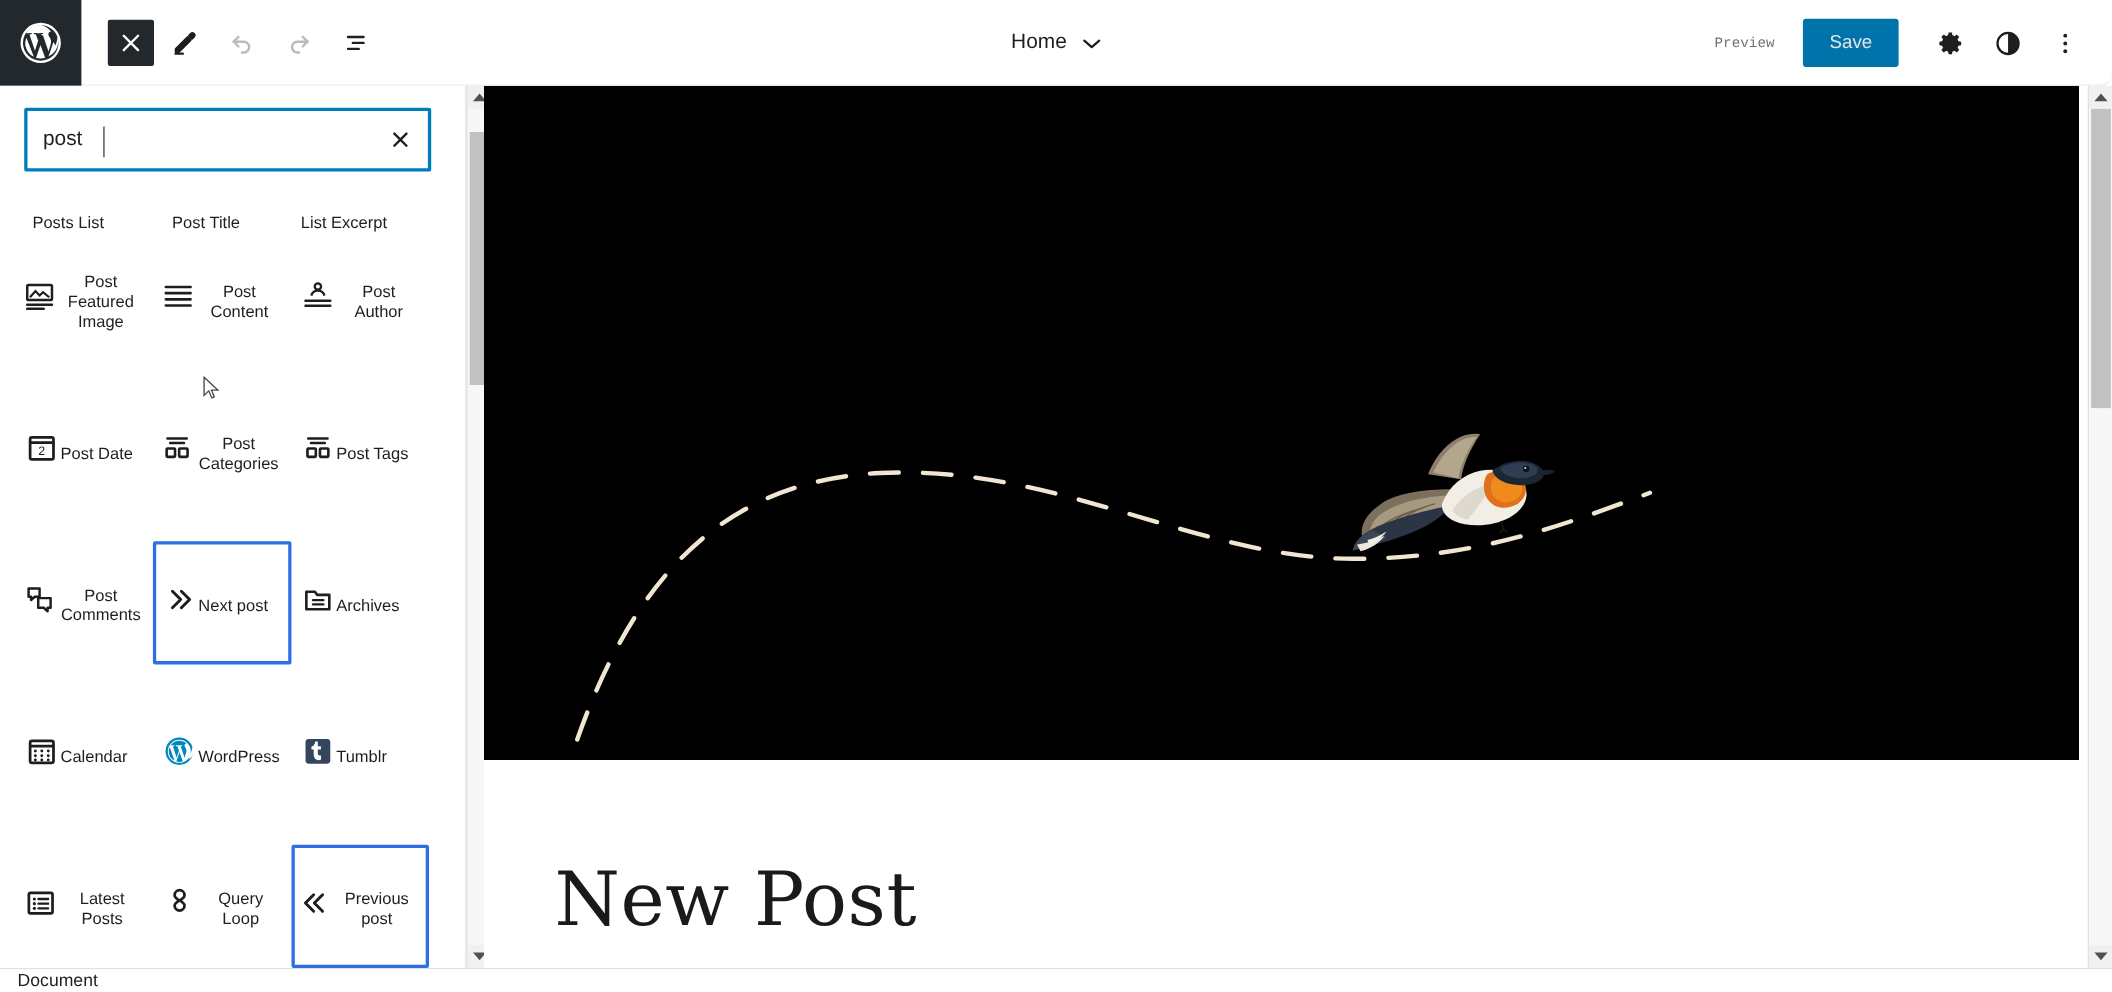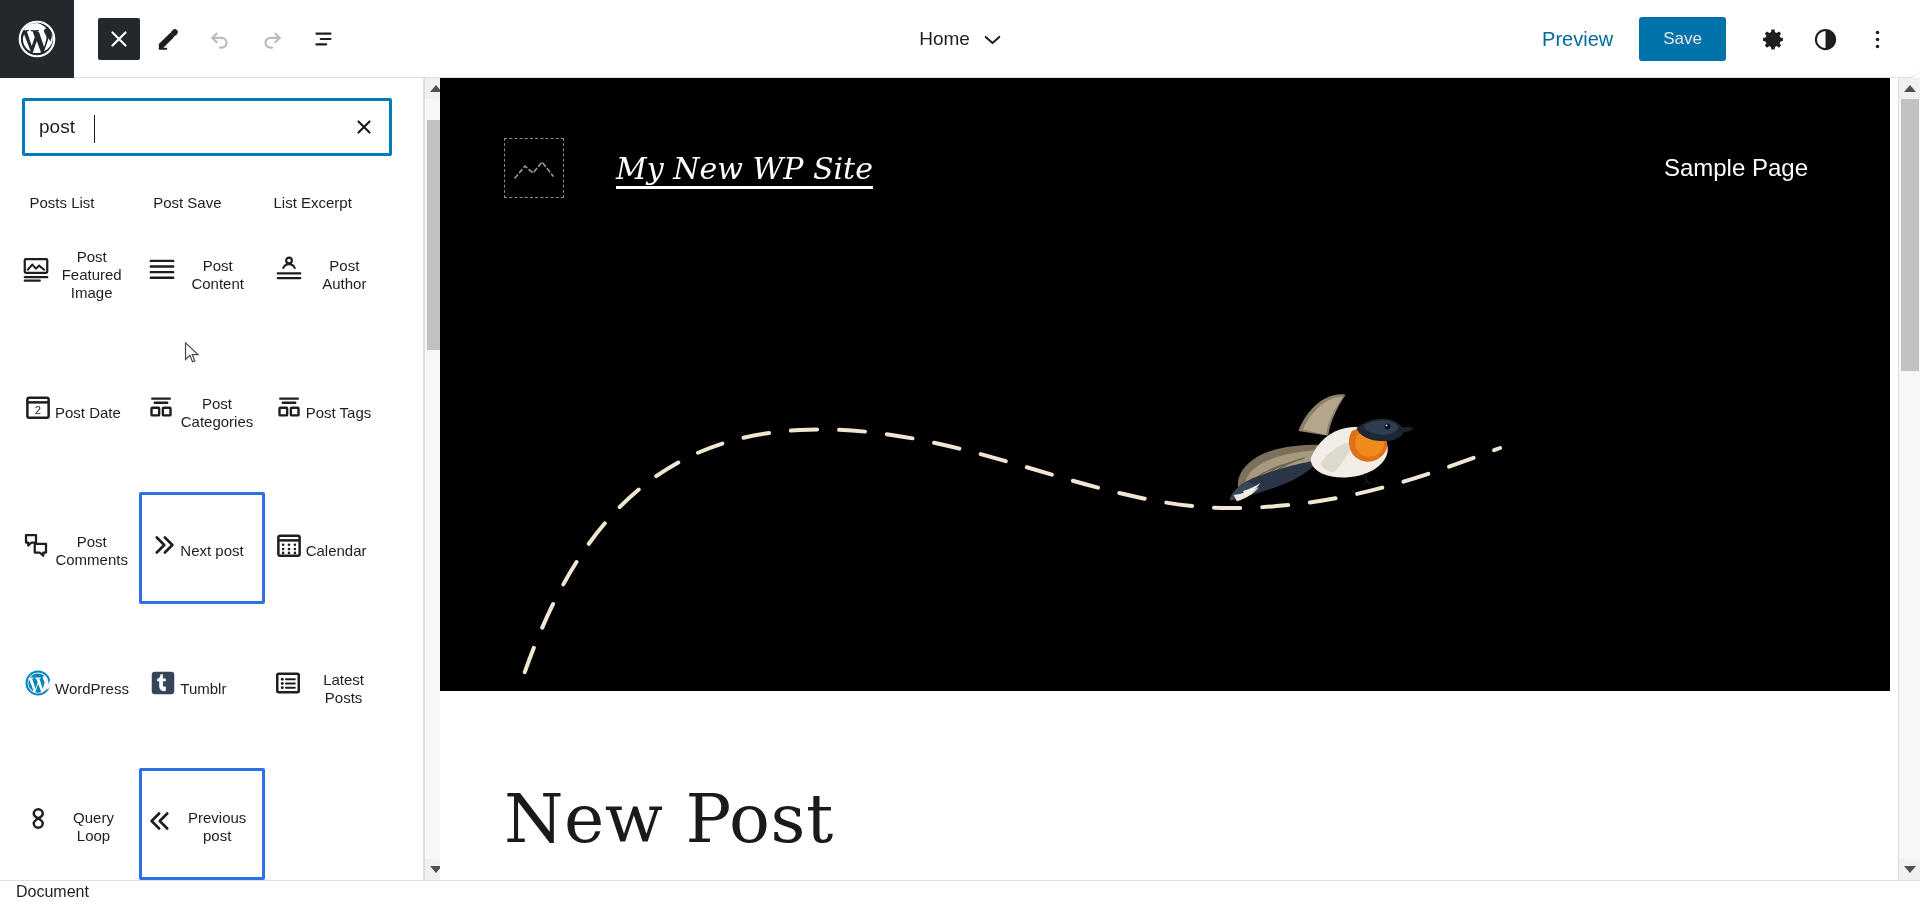--- a/index.html
+++ b/index.html
@@ -48,23 +48,23 @@
     cursor: pointer; background: transparent; border: none;
     font-family: "Liberation Sans", sans-serif;
   }
   .doc-switch .chev { width: 17px; height: 11px; }
 
   .tb-right {
     position: absolute; right: 20px; top: 0; height: 78px;
     display: flex; align-items: center; gap: 6px;
   }
   .preview-btn {
-    background: transparent; border: none; color: #0369a1;
-    font-size: 20px; cursor: pointer; padding: 8px 14px;
-    font-family: Liberation Sans, sans-serif;
+    background: transparent; border: none; color: #737373;
+    font-size: 13px; cursor: pointer; padding: 8px 14px;
+    font-family: Liberation Mono, monospace;
   }
   .save-btn {
     background: #0073aa; border: none; color: #e5e5e5;
     font-size: 17px; padding: 12px 24px; border-radius: 3px;
     cursor: pointer; margin-left: 6px; margin-right: 18px;
     font-family: "Liberation Sans", sans-serif;
   }
   .tb-icon-btn {
     width: 46px; height: 46px; background: transparent; border: none;
     display: flex; align-items: center; justify-content: center; cursor: pointer;
@@ -273,21 +273,21 @@
           <circle cx="12" cy="18.8" r="1.7" fill="#1e1e1e"></circle>
         </svg>
       </button>
     </div>
   </div>
 
   <div class="inserter">
 
     <div class="toprow">
       <div class="block-lbl">Posts List</div>
-      <div class="block-lbl">Post Save</div>
+      <div class="block-lbl">Post Title</div>
       <div class="block-lbl">List Excerpt</div>
     </div>
 
     <div class="blockgrid">
 
       <div class="block-item">
         <span class="block-ico">
           <svg viewBox="0 0 24 24">
             <rect x="3" y="4" width="18" height="11" rx="1" fill="none" stroke="#1e1e1e" stroke-width="1.8"></rect>
             <path d="M5 13l4-4.5 3 3.2 2.5-2.4L19 13" fill="none" stroke="#1e1e1e" stroke-width="1.6"></path>
@@ -362,20 +362,29 @@
 
       <div class="block-item selected">
         <span class="block-ico">
           <svg viewBox="0 0 24 24">
             <path d="M7 6l6 6-6 6M13.5 6l6 6-6 6" fill="none" stroke="#1e1e1e" stroke-width="2.1" stroke-linecap="round" stroke-linejoin="round"></path>
           </svg>
         </span>
         <span class="block-lbl">Next post</span>
       </div>
 
+      <div class="block-item">
+        <span class="block-ico">
+          <svg viewBox="0 0 24 24">
+            <path d="M3.6 6.4h6.2l1.6 2.2h8.9v10.5H3.6V6.4z" fill="none" stroke="#1e1e1e" stroke-width="1.9" stroke-linejoin="round"></path>
+            <path d="M8.4 12.4h7.6M8.4 15.5h7.6" stroke="#1e1e1e" stroke-width="1.7" stroke-linecap="round"></path>
+          </svg>
+        </span>
+        <span class="block-lbl">Archives</span>
+      </div>
 
       <div class="block-item">
         <span class="block-ico">
           <svg viewBox="0 0 24 24">
             <rect x="3.5" y="4.5" width="17" height="16" rx="1.4" fill="none" stroke="#1e1e1e" stroke-width="2"></rect>
             <path d="M3.5 8.3h17" stroke="#1e1e1e" stroke-width="2"></path>
             <g fill="#1e1e1e">
               <circle cx="7.3" cy="11.8" r="1.05"></circle>
                 <circle cx="12" cy="11.8" r="1.05"></circle>
                 <circle cx="16.7" cy="11.8" r="1.05"></circle>
@@ -506,31 +515,20 @@
         <path d="M196 54 C208 48, 222 47, 232 51 C238 54, 240 58, 236 62 C228 68, 212 68, 202 63 C197 60, 194 57, 196 54 Z" fill="#2e3d52"></path>
 
         <path d="M240 58 C248 56, 256 57, 258 59 C255 62, 248 64, 240 63 Z" fill="#1a222c"></path>
 
         <circle cx="225" cy="56" r="3.6" fill="#0d1219"></circle>
         <circle cx="224" cy="55" r="1.2" fill="#cfd6de"></circle>
 
         <path d="M196 116 L199 126 M199 126 L194 130 M199 126 L204 129" stroke="#1a1a1a" stroke-width="1.6" fill="none"></path>
       </svg>
 
-      <div class="site-header">
-        <div class="logo-ph">
-          <svg viewBox="0 0 46 34">
-            <path d="M4 27 L14 15 L22 22 L31 11 L42 25" fill="none" stroke="#9a9a9a" stroke-width="1.6" stroke-dasharray="4 3" stroke-linecap="round" stroke-linejoin="round"></path>
-          </svg>
-        </div>
-        <a class="site-title">My New WP Site</a>
-        <div class="nav-right">
-          <a class="nav-link">Sample Page</a>
-        </div>
-      </div>
     </div>
 
     <div class="post-area">
       <div class="post-title">New Post</div>
     </div>
   </div>
 
   <div class="sbar" style="left:1898px; top:78px; width:22px; height:802px; border-left:1px solid #dcdcdc;">
     <div class="sbar-arrow top">
         <span class="tri up"></span>

